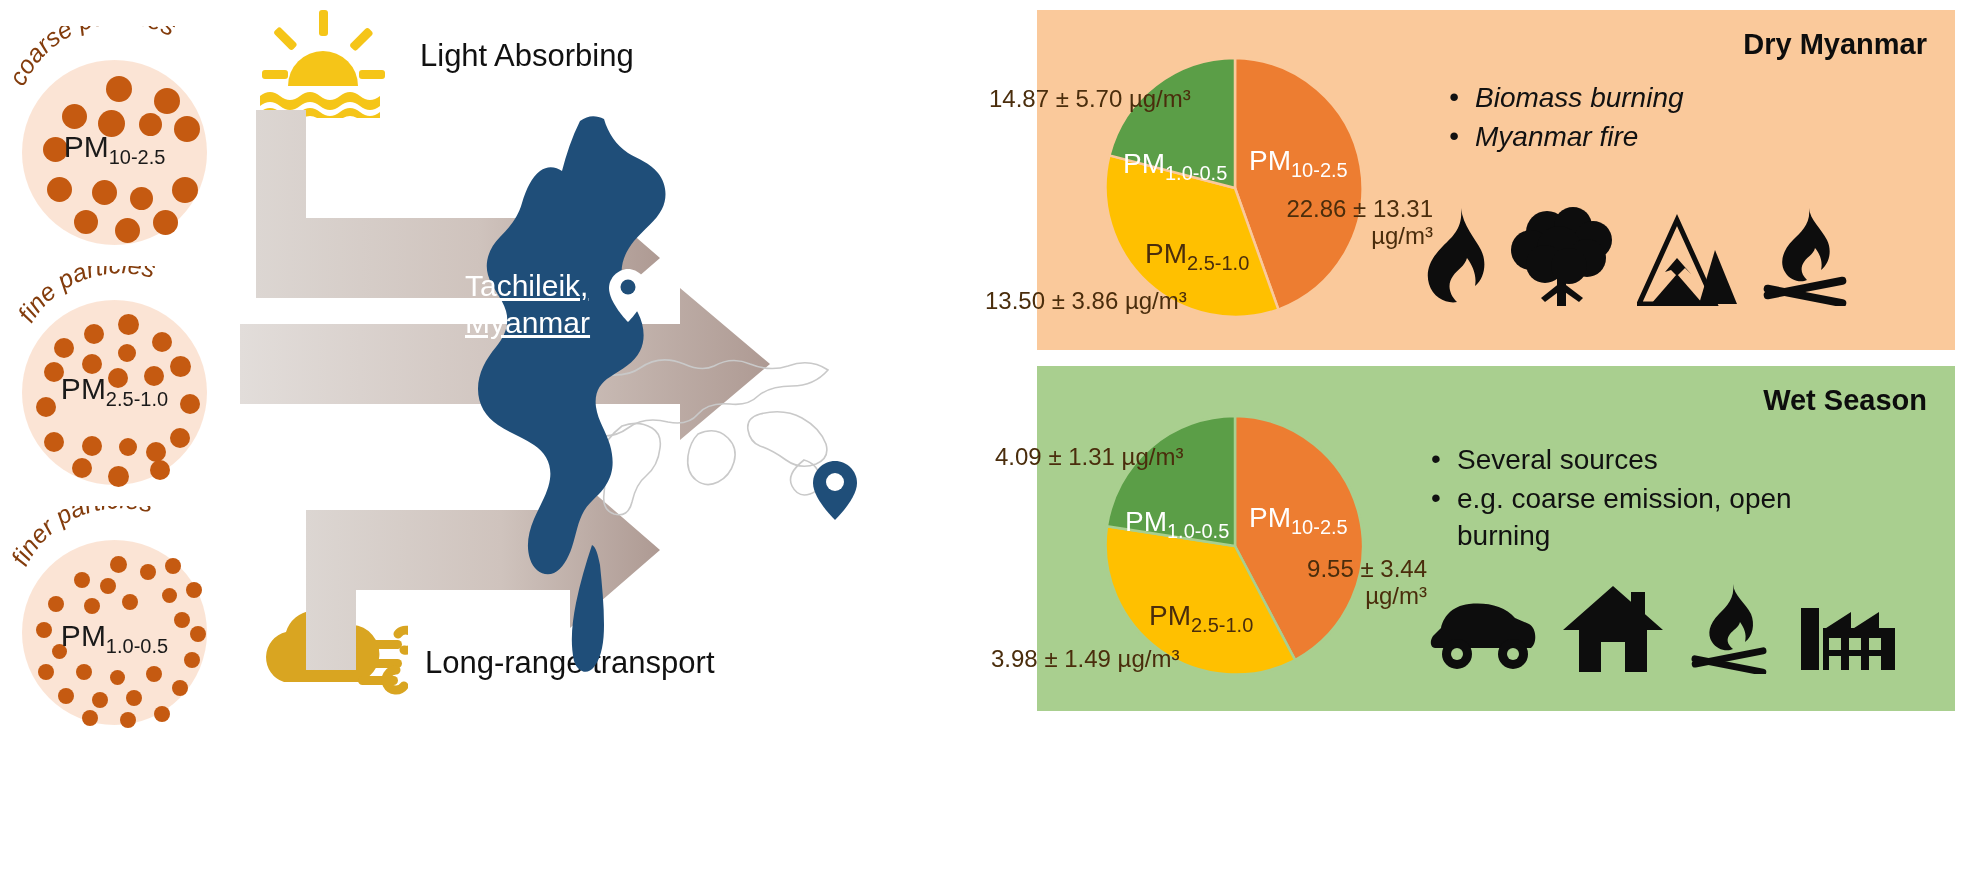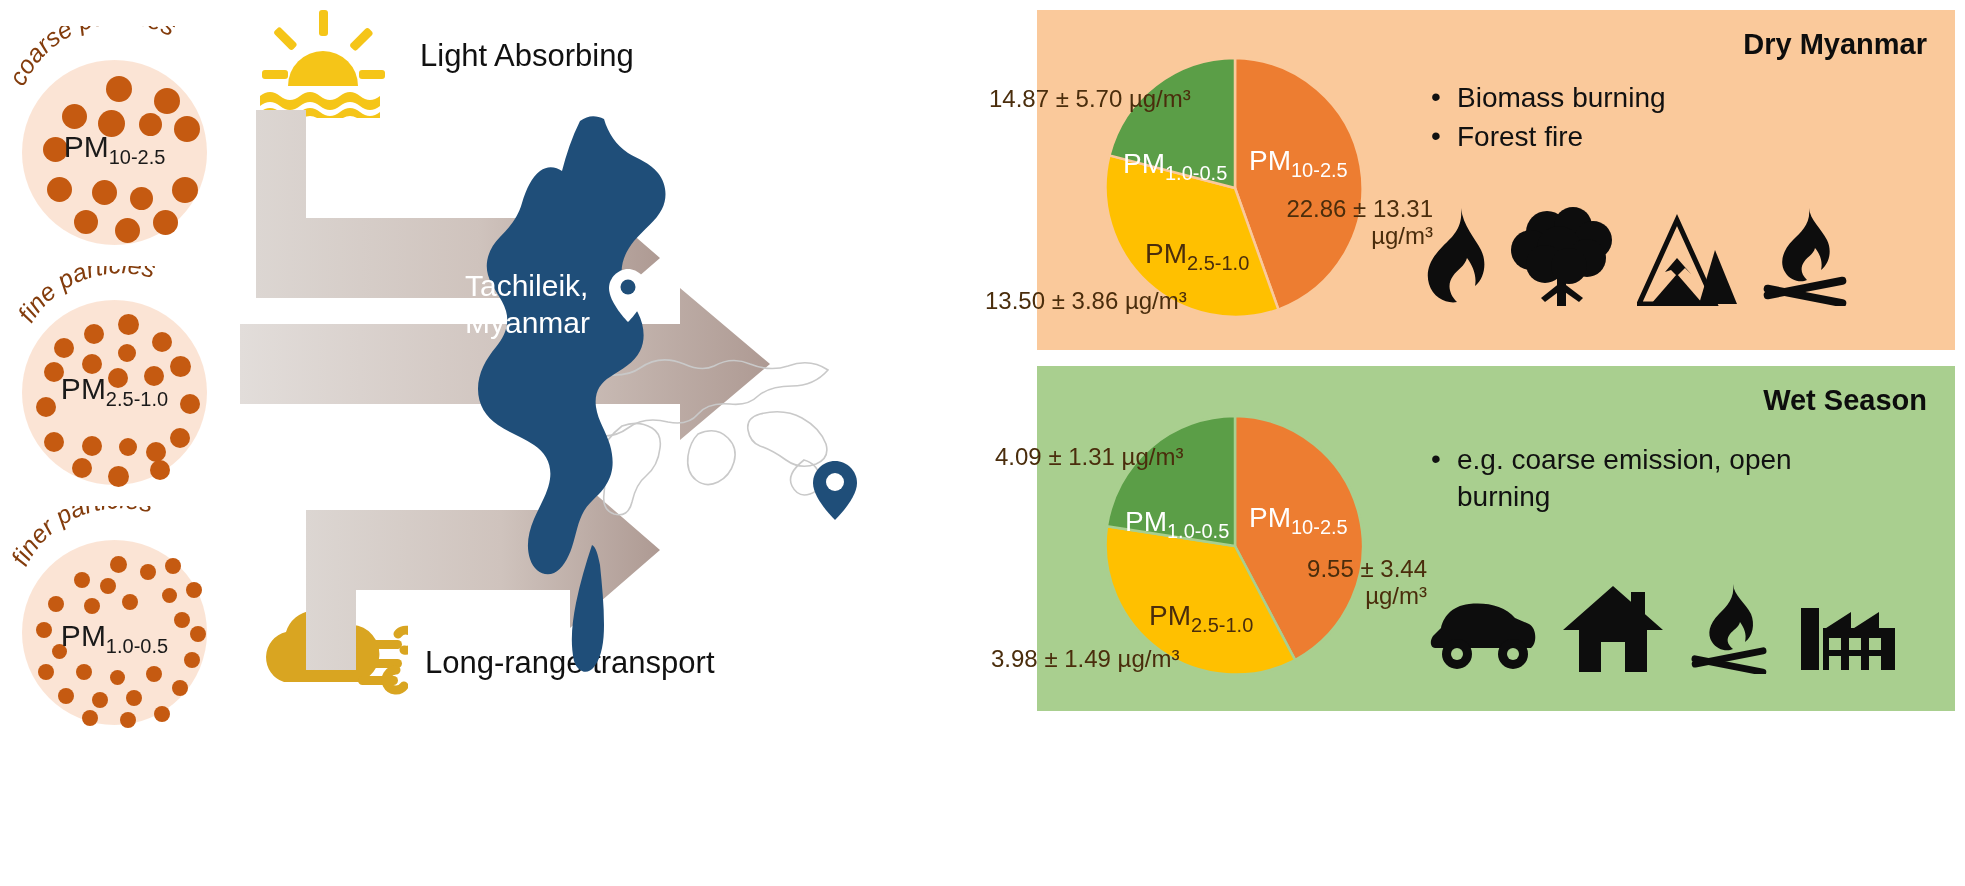--- a/index.html
+++ b/index.html
@@ -1,21 +1,21 @@
 <!DOCTYPE html>
 <html><head>
 <meta charset="utf-8">
 <style>
   html,body{margin:0;padding:0;background:#ffffff;}
   body{width:1965px;height:886px;position:relative;overflow:hidden;
        font-family:"Liberation Sans","DejaVu Sans",sans-serif;}
 
   
   .abs{position:absolute;}
-  .nosel{user-select:none;}
+  .nosel{user-select:none;text-decoration:underline;}
 
   
   .particle-group{position:absolute;width:215px;}
   .particle-disc{
     position:relative;width:185px;height:185px;border-radius:50%;
     background:radial-gradient(circle at 50% 50%, #fbe4d5 0%, #fbe4d5 70%, #fdeee5 88%, rgba(253,238,229,0) 100%);
   }
   .dot{position:absolute;border-radius:50%;background:#C55A11;}
   .pm-label{
     position:absolute;left:50%;top:50%;transform:translate(-50%,-50%);
@@ -284,24 +284,24 @@
     <span>14.87 ± 5.70 µg/m³</span>
   </div>
   <div class="val-label" style="left:196px;top:186px;text-align:right;width:200px;">
     <span>22.86 ± 13.31</span><br>
     <span>µg/m³</span>
   </div>
   <div class="val-label" style="left:-52px;top:278px;">
     <span>13.50 ± 3.86 µg/m³</span>
   </div>
 
-  <div class="bullets" style="left:390px;top:70px;">
+  <div class="bullets" style="left:408px;top:70px;font-style:italic;">
     <ul class="bl">
       <li>Biomass burning</li>
-      <li>Forest fire</li>
+      <li>Myanmar fire</li>
     </ul>
   </div>
 
   <div class="icon-row" style="left:382px;top:196px;">
     <svg width="70" height="100" viewBox="0 0 70 100">
       <path fill="#0d0d0d" d="M42,2 C44,22 34,30 24,40 C12,52 6,64 10,78 C14,92 28,98 38,96
         C30,88 28,78 34,70 C38,64 46,60 48,52 C54,60 58,70 56,80 C66,72 68,56 62,44 C56,32 44,20 42,2 Z"></path>
     </svg>
     <svg width="112" height="100" viewBox="0 0 112 100">
       <g fill="#0d0d0d">
@@ -359,20 +359,21 @@
   <div class="val-label" style="left:210px;top:190px;text-align:right;width:180px;">
     <span>9.55 ± 3.44</span><br>
     <span>µg/m³</span>
   </div>
   <div class="val-label" style="left:-46px;top:280px;">
     <span>3.98 ± 1.49 µg/m³</span>
   </div>
 
   <div class="bullets" style="left:390px;top:76px;width:430px;">
     <ul class="bl">
+      <li>Several sources</li>
       <li>e.g. coarse emission, open burning</li>
     </ul>
   </div>
 
   <div class="icon-row" style="left:392px;top:216px;gap:22px;">
     <svg width="110" height="82" viewBox="0 0 110 82">
       <g fill="#0d0d0d">
         <path d="M6,56 C2,56 0,50 4,44 L12,36 C14,26 22,14 40,12 C58,10 76,14 86,26
                  L100,32 C108,36 108,52 102,56 Z"></path>
         <circle cx="28" cy="62" r="15"></circle>

